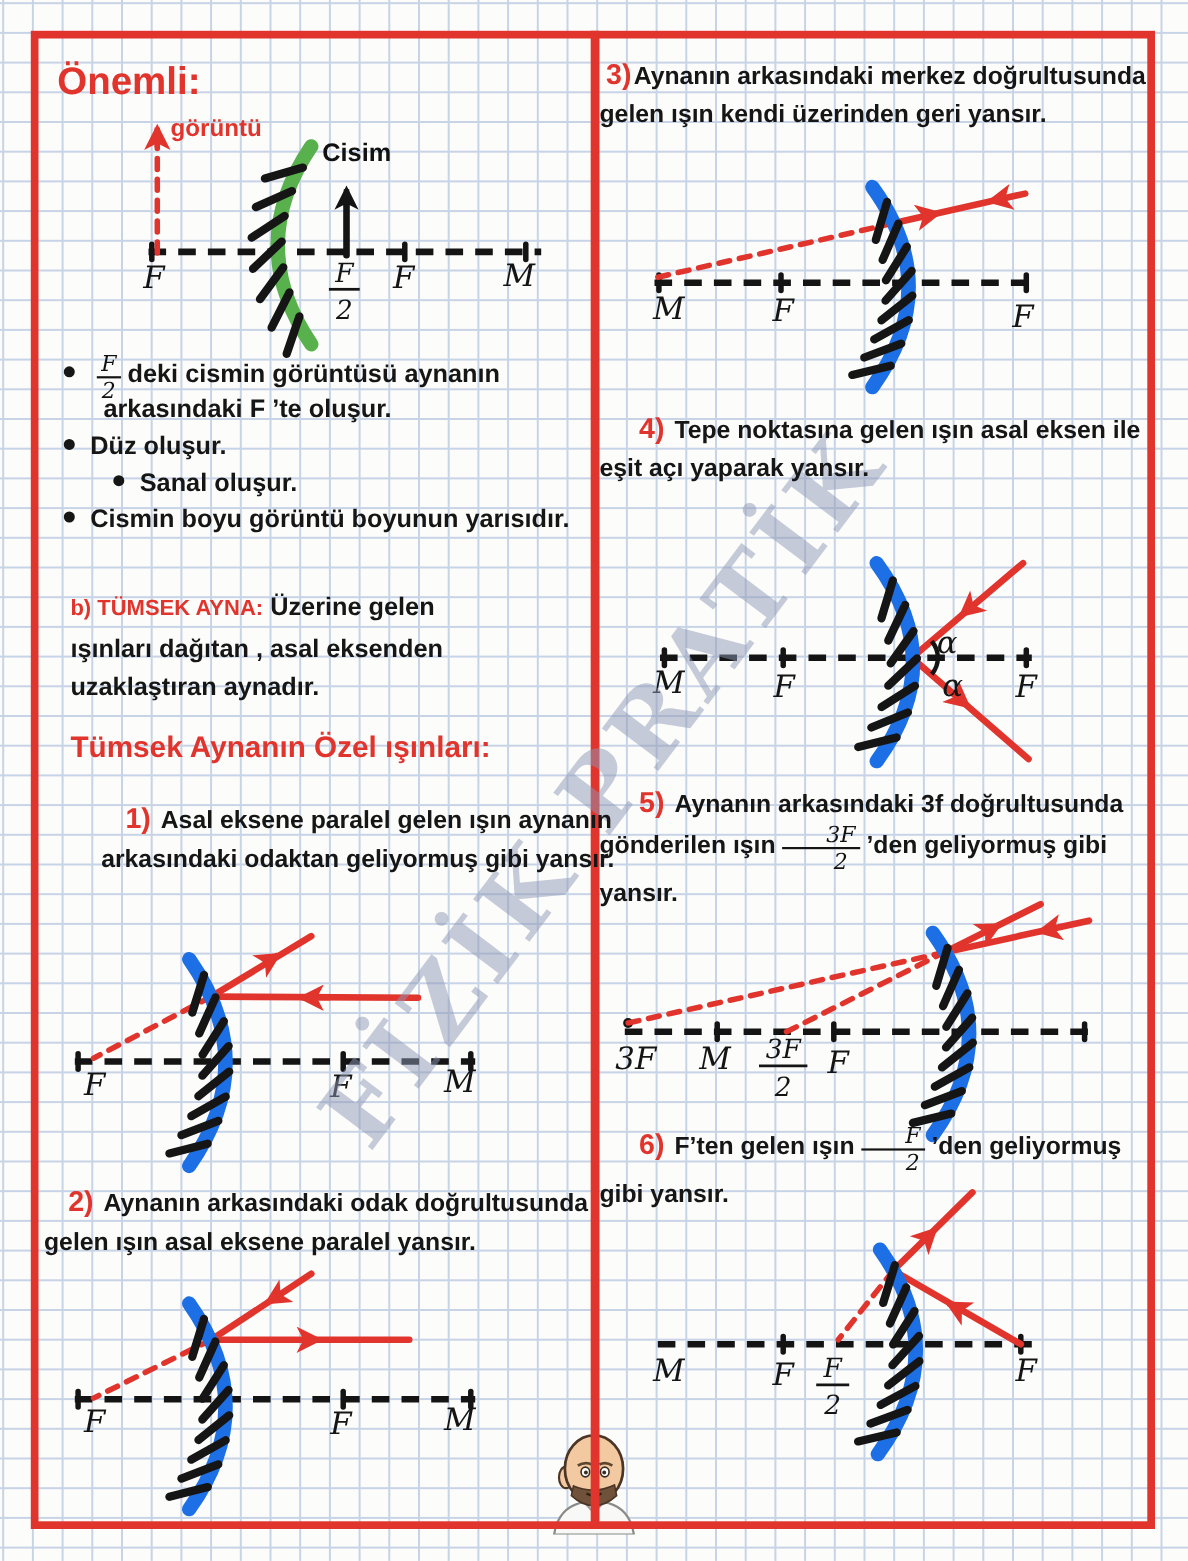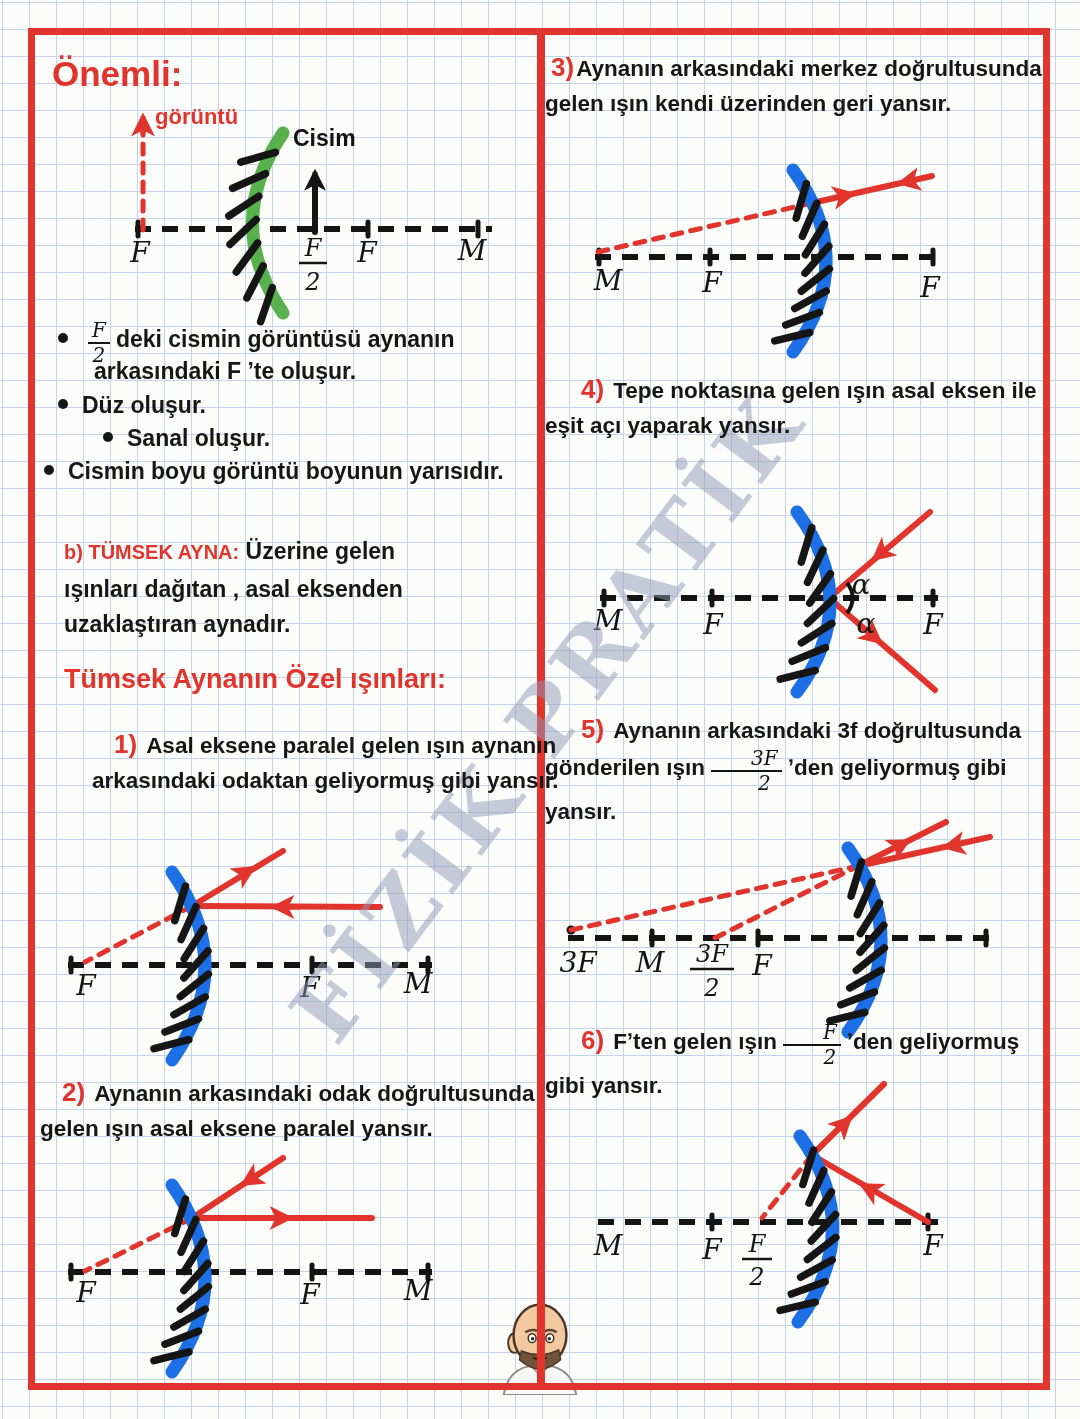--- a/index.html
+++ b/index.html
@@ -275,21 +275,21 @@
   <div class="abs txt bullet-line" style="left:58px; top:320px;">
     <span class="dot"></span><span class="frac"><span class="fn">F</span><span class="fd">2</span></span><span>deki cismin görüntüsü aynanın</span>
   </div>
   <div class="abs txt bullet-line" style="left:94px; top:356px;">arkasındaki F ʼte oluşur.</div>
   <div class="abs txt bullet-line" style="left:58px; top:390px;">
     <span class="dot"></span><span>Düz oluşur.</span>
   </div>
   <div class="abs txt bullet-line" style="left:58px; top:423px;padding-left:45px;">
     <span class="dot"></span><span>Sanal oluşur.</span>
   </div>
-  <div class="abs txt bullet-line" style="left:44px; top:456px;">
+  <div class="abs txt bullet-line" style="left:58px; top:456px;">
     <span class="dot"></span><span>Cismin boyu görüntü boyunun yarısıdır.</span>
   </div>
 
   <div class="abs txt tumsek-line" style="left:64px; top:534px;">
     <span class="red tumsek-label">b) TÜMSEK AYNA:</span>
     <span>Üzerine gelen</span>
   </div>
   <div class="abs txt tumsek-line" style="left:64px; top:572px;">ışınları dağıtan , asal eksenden</div>
   <div class="abs txt tumsek-line" style="left:64px; top:607px;">uzaklaştıran aynadır.</div>
 

